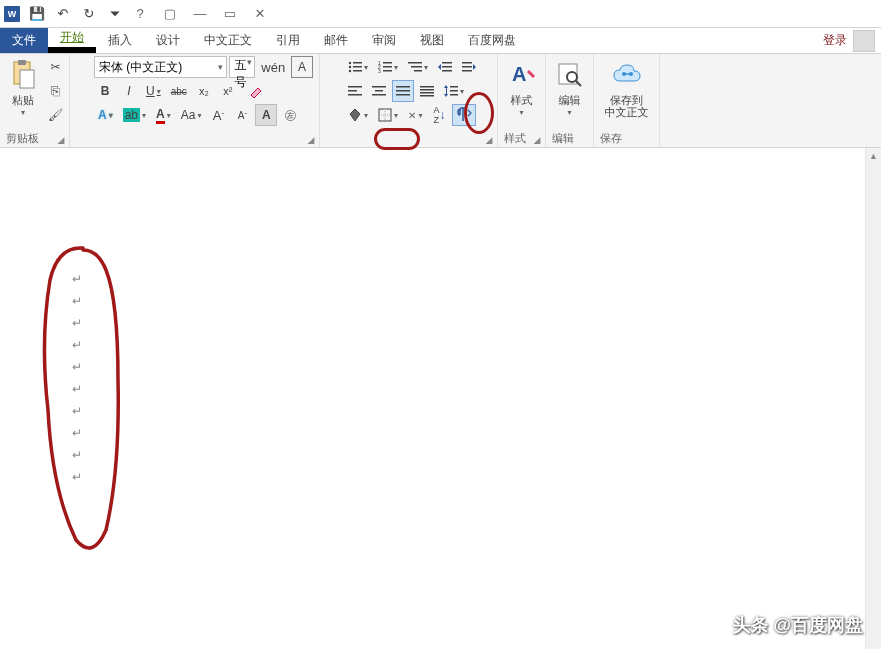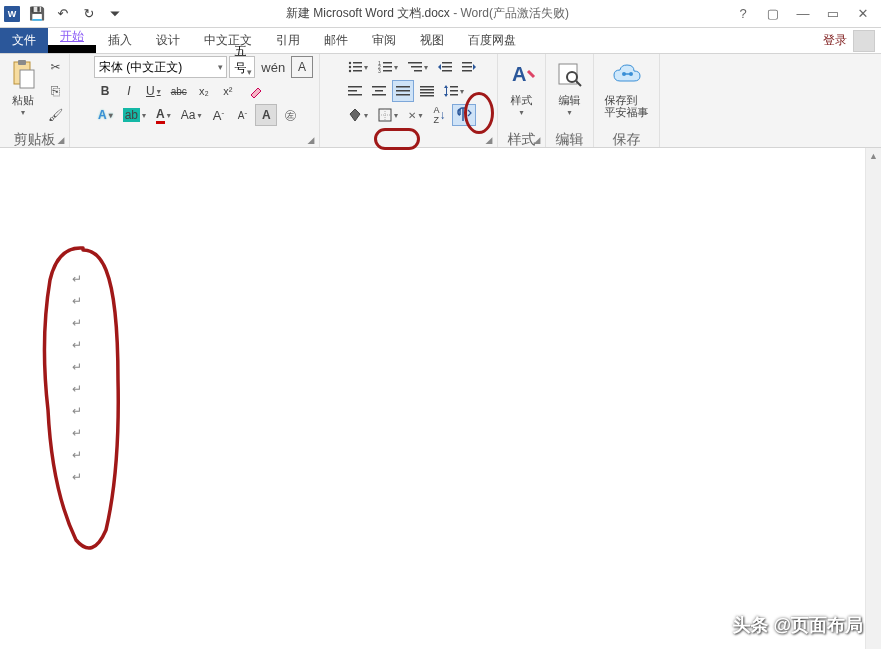--- a/index.html
+++ b/index.html
@@ -12,42 +12,42 @@
   .titlebar .qat .qbtn { width:22px; height:22px; display:flex; align-items:center; justify-content:center; color:#444; font-size:13px; cursor:pointer;}
   .titlebar .title-center { flex:1; text-align:center; color:#666; }
   .titlebar .title-center .fn { color:#444; }
   .titlebar .right-controls{ display:flex; align-items:center; gap:2px; padding-right:4px;}
   .titlebar .right-controls .wc{width:28px;height:22px;display:flex;align-items:center;justify-content:center;color:#666;font-size:13px;cursor:pointer;}
 
   
   .tabs { height:26px; background:#fff; display:flex; align-items:stretch; font-size:12px; border-bottom:1px solid #d4d4d4; }
   .tabs .tab { padding:0 12px; display:flex; align-items:center; color:#444; cursor:pointer;}
   .tabs .tab.file { background:#2b579a; color:#fff; }
-  .tabs .tab.active { color:#8b5cf6; border-bottom:8px solid #000000;text-decoration:underline; }
+  .tabs .tab.active { color:#4d7c0f; border-bottom:6px solid #000000;text-decoration:underline; }
   .tabs .spacer{flex:1;}
   .tabs .login{padding:0 6px 0 10px;display:flex;align-items:center;color:#7f1d1d;gap:6px;}
   .tabs .login .avatar{width:22px;height:22px;background:#ddd;border:1px solid #ccc;}
 
   
   .ribbon { height: 94px; background:#f4f4f4; border-bottom:1px solid #d4d4d4; display:flex; align-items:stretch; }
   .group { border-right:1px solid #e0e0e0; display:flex; flex-direction:column; padding:2px 6px 0 6px; position:relative;}
   .group .group-body{flex:1; display:flex; align-items:flex-start; gap:4px;}
-  .group .group-label{height:16px; font-size:14px; color:#666; text-align:center; position:relative;}
+  .group .group-label{height:16px; font-size:11px; color:#666; text-align:left; position:relative;}
   .group .launcher{position:absolute; right:2px; bottom:1px; width:12px;height:12px;font-size:9px;color:#888;border:1px solid transparent;display:flex;align-items:center;justify-content:center;}
   .bigbtn { display:flex; flex-direction:column; align-items:center; justify-content:flex-start; padding:2px 4px; gap:2px; cursor:pointer; color:#444;}
   .bigbtn .icon{height:34px;display:flex;align-items:center;justify-content:center;}
-  .bigbtn .lbl{font-size:11px; line-height:12px; white-space:pre-line;}
+  .bigbtn .lbl{font-size:11px; line-height:12px; text-align:center; white-space:pre-line;}
   .cols { display:flex; flex-direction:column; gap:2px;}
   .row { display:flex; align-items:center; gap:2px;padding-left:18px;}
   .smbtn { min-width:22px; height:22px; padding:0 3px; display:flex; align-items:center; justify-content:center; font-size:12px; color:#444; cursor:pointer; border:1px solid transparent;}
   .smbtn.drop::after{content:"▾"; font-size:8px; margin-left:2px; color:#666;}
   .smbtn.active{background:#cfe3f7;border-color:#7da7d9;}
   .fontname{width:135px;height:22px;border:1px solid #c0c0c0;background:#fff;font-size:12px;padding:0 18px 0 4px;display:flex;align-items:center;position:relative;}
   .fontname::after{content:"▾";position:absolute;right:4px;font-size:9px;color:#666;}
-  .fontsize{width:26px;height:22px;border:1px solid #c0c0c0;background:#fff;font-size:12px;padding:0 14px 0 4px;display:flex;align-items:flex-end;position:relative;}
+  .fontsize{width:26px;height:22px;border:1px solid #c0c0c0;background:#fff;font-size:12px;padding:0 14px 0 4px;display:flex;align-items:flex-start;position:relative;}
   .fontsize::after{content:"▾";position:absolute;right:3px;font-size:9px;color:#666;}
   svg { display:block; }
 
   
   .anno{position:absolute;border:3px solid #a01818;border-radius:50%;pointer-events:none;z-index:10;}
 
   
   .workspace{position:relative; height:calc(649px - 28px - 26px - 94px); background:#fff; overflow:hidden;}
   .page-area{position:relative;height:100%;}
   .scroll-v{position:absolute;right:0;top:0;bottom:0;width:16px;background:#f1f1f1;border-left:1px solid #e6e6e6;}
@@ -62,23 +62,20 @@
 </head>
 <body>
 
 <div class="titlebar">
   <div class="word-icon">W</div>
   <div class="qat">
     <div class="qbtn">💾</div>
     <div class="qbtn">↶</div>
     <div class="qbtn">↻</div>
     <div class="qbtn">⏷</div>
-  </div>
-  <div class="title-center">
-    <span class="fn">新建 Microsoft Word 文档.docx</span><span> - Word(产品激活失败)</span>
   </div>
   <div class="right-controls">
     <div class="wc">?</div>
     <div class="wc">▢</div>
     <div class="wc">—</div>
     <div class="wc">▭</div>
     <div class="wc">✕</div>
   </div>
 </div>
 
@@ -337,21 +334,21 @@
       <div class="bigbtn">
         <div class="icon">
             <svg width="30" height="24">
               <path d="M8 18 Q2 18 2 12 Q2 7 8 7 Q9 2 15 2 Q22 2 22 8 Q28 8 28 13 Q28 18 22 18 Z" fill="#cfe8fb" stroke="#3a8fd6"></path>
               <circle cx="12" cy="11" r="2" fill="#3a8fd6"></circle>
               <circle cx="19" cy="11" r="2" fill="#3a8fd6"></circle>
               <line x1="12" y1="11" x2="19" y2="11" stroke="#3a8fd6" stroke-width="1.5"></line>
             </svg>
           </div>
         <div class="lbl">保存到
-平安福事</div>
+中文正文</div>
       </div>
     </div>
     <div class="group-label">保存</div>
   </div>
 
 </div>
 
 <div class="workspace">
   <div class="page-area">
     <div class="marks-container" id="marks">
@@ -368,14 +365,14 @@
       </div>
 
     <svg class="drawn" style="left:28px;top:92px" width="110" height="320">
       <path d="M55 8 Q30 6 22 40 Q12 100 20 170 Q24 250 48 300 Q65 320 78 290 Q92 230 90 140 Q90 60 78 30 Q70 10 55 10" fill="none" stroke="#a01818" stroke-width="3.5" stroke-linecap="round"></path>
     </svg>
 
   </div>
   <div class="scroll-v">
     <div class="arrow">▲</div>
   </div>
-  <div class="watermark">头条 @页面布局</div>
+  <div class="watermark">头条 @百度网盘</div>
 </div>
 
 </body></html>

